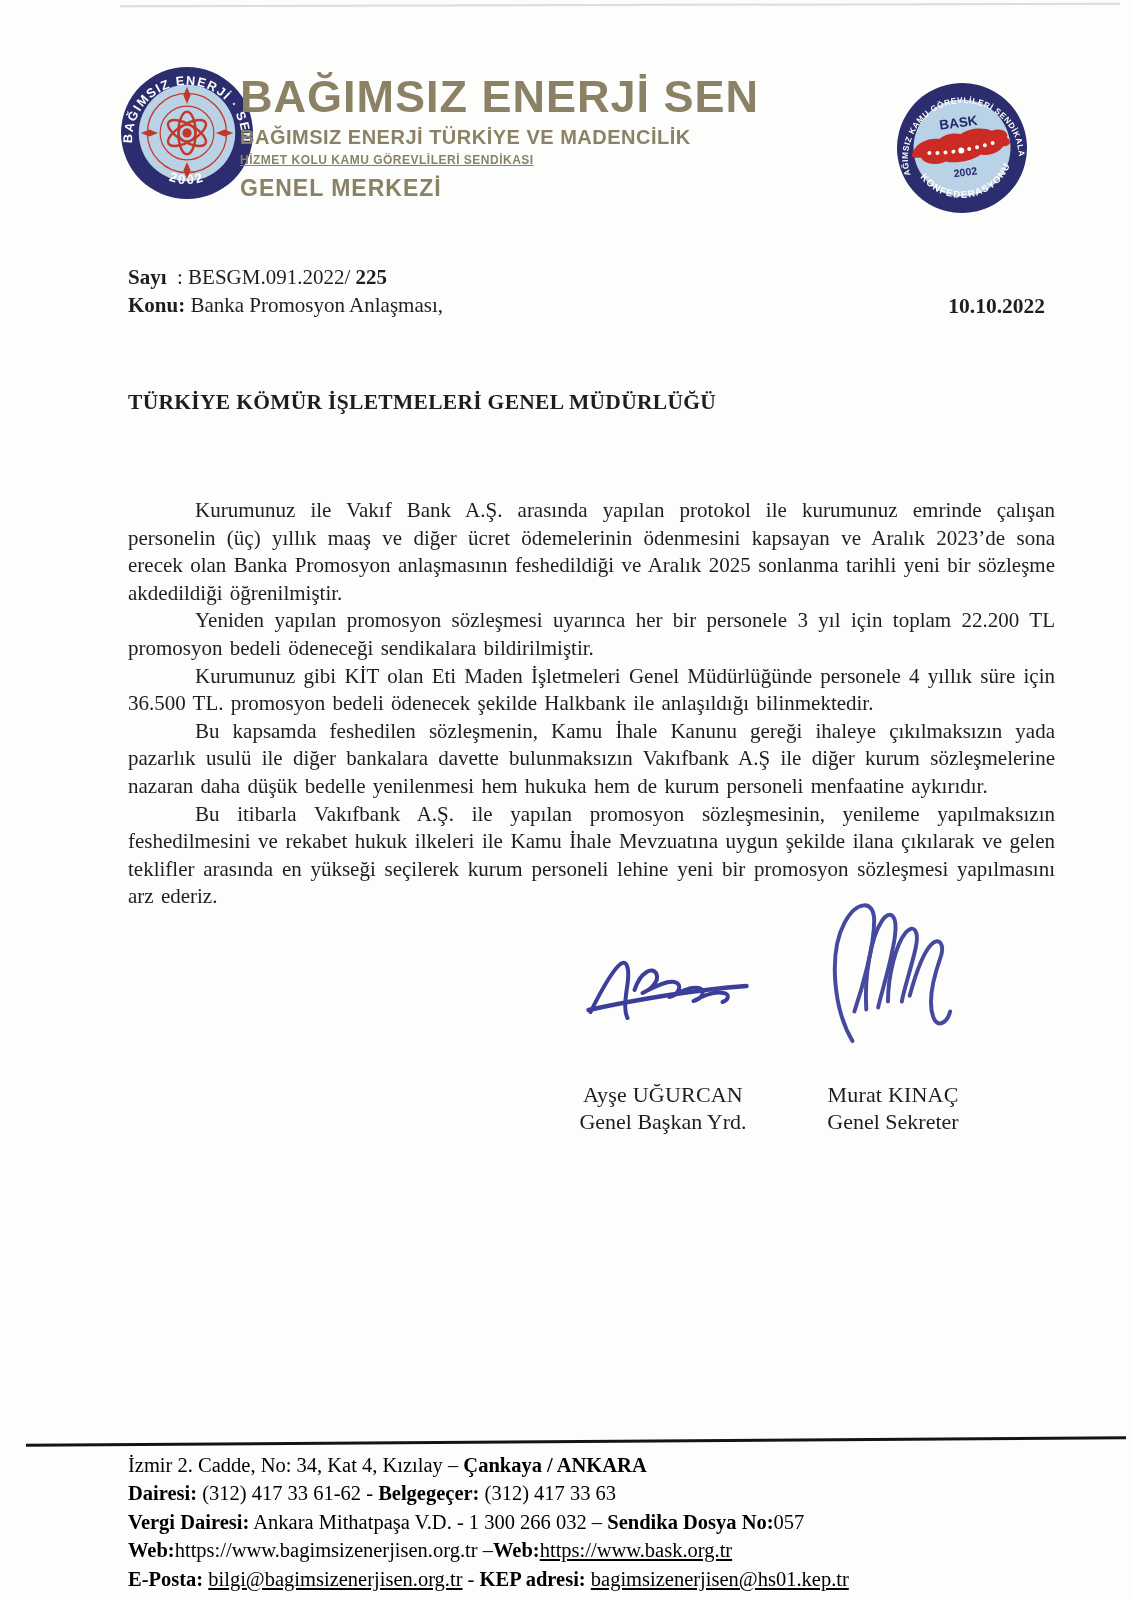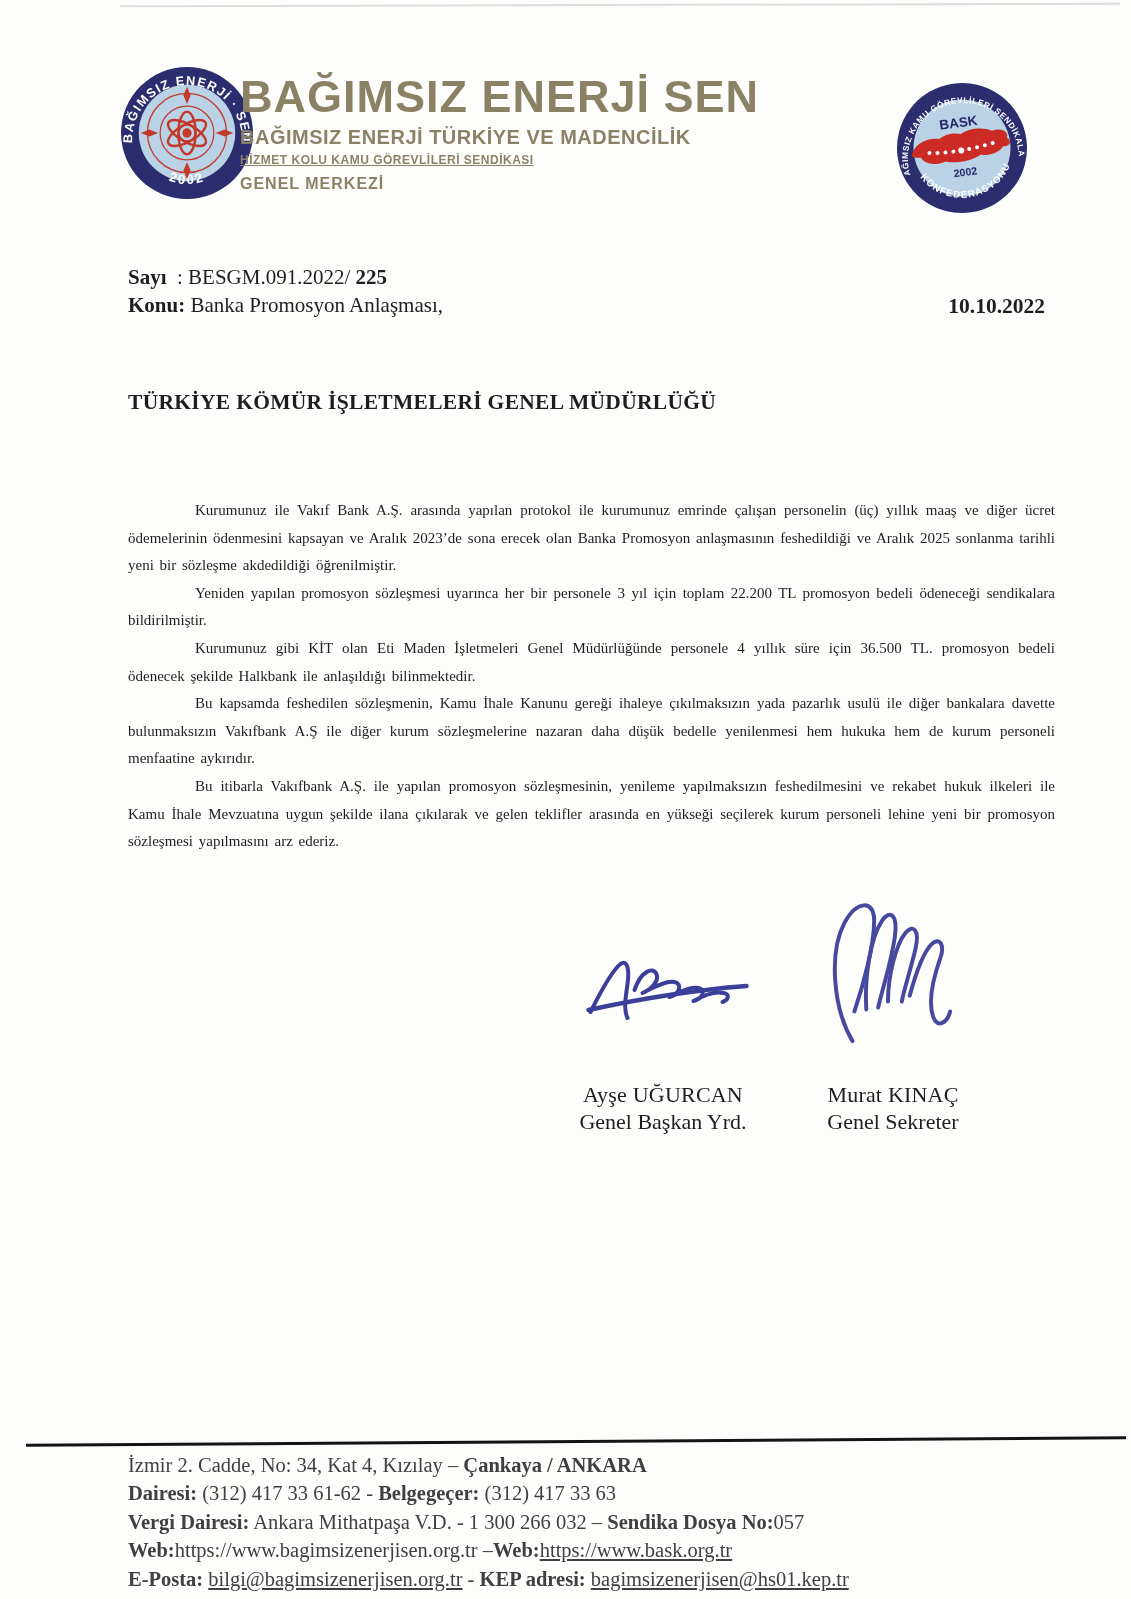--- a/index.html
+++ b/index.html
@@ -17,45 +17,45 @@
   .logo { width:134px; height:134px; }
   .logo-left { left:120px; top:66px; }
   .logo-right { left:896px; top:82px; width:132px; height:132px; }
   .header-text {
     left:240px; top:74px; width:700px; text-align:left;
     font-family:"Liberation Sans", sans-serif; color:#8b8266; font-weight:bold;
   }
   .org-name { font-size:45px; line-height:1.0; letter-spacing:1px; }
   .org-sub1 { font-size:20px; margin-top:7px; letter-spacing:.5px; }
   .org-sub2 { font-size:12px; margin-top:4px; letter-spacing:.5px;text-decoration:underline; }
-  .org-sub3 { font-size:16px; margin-top:8px; letter-spacing:1px; }
+  .org-sub3 { font-size:23px; margin-top:8px; letter-spacing:1px; }
 
   
   .meta { left:128px; top:263px; font-size:21px; line-height:28px; }
   .meta b { font-weight:bold; }
   .doc-date { top:294px; right:86px; font-size:21.5px; font-weight:bold; }
 
   
   .recipient { left:128px; top:390px; width:927px; text-align:left; font-weight:bold; font-size:21.5px; letter-spacing:.3px; }
 
   
-  .body { left:128px; top:497px; width:927px; font-size:15px; line-height:27.6px; text-align:justify; word-spacing:2px; }
+  .body { left:128px; top:497px; width:927px; font-size:21px; line-height:27.6px; text-align:justify; word-spacing:2px; }
   .body p { margin:0; text-indent:67px; }
 
   
   .sig-svg1 { left:583px; top:948px; width:178px; height:80px; }
   .sig-svg2 { left:813px; top:891px; width:148px; height:158px; }
   .sig-text { width:230px; text-align:center; font-size:22px; line-height:27px; }
   .sig-text .sig-name { letter-spacing:.2px;margin-top:47px; }
   .sig-text1 { left:548px; top:1034px; }
   .sig-text2 { left:778px; top:1034px; }
 
   
   .footer-rule { left:26px; top:1440px; width:1100px; height:3px; background:#141414; transform:rotate(-.4deg); }
-  .footer { left:128px; top:1451px; width:960px; font-size:20.5px; line-height:28.4px; color:#404040; }
+  .footer { left:128px; top:1451px; width:960px; font-size:20.5px; line-height:28.4px; color:#000000; }
   .footer b { font-weight:bold; }
   .footer .u { text-decoration:underline; }
 
   svg text { font-family:"Liberation Sans", sans-serif; }
 </style>
 </head>
 <body>
 
 <div class="page">
 

